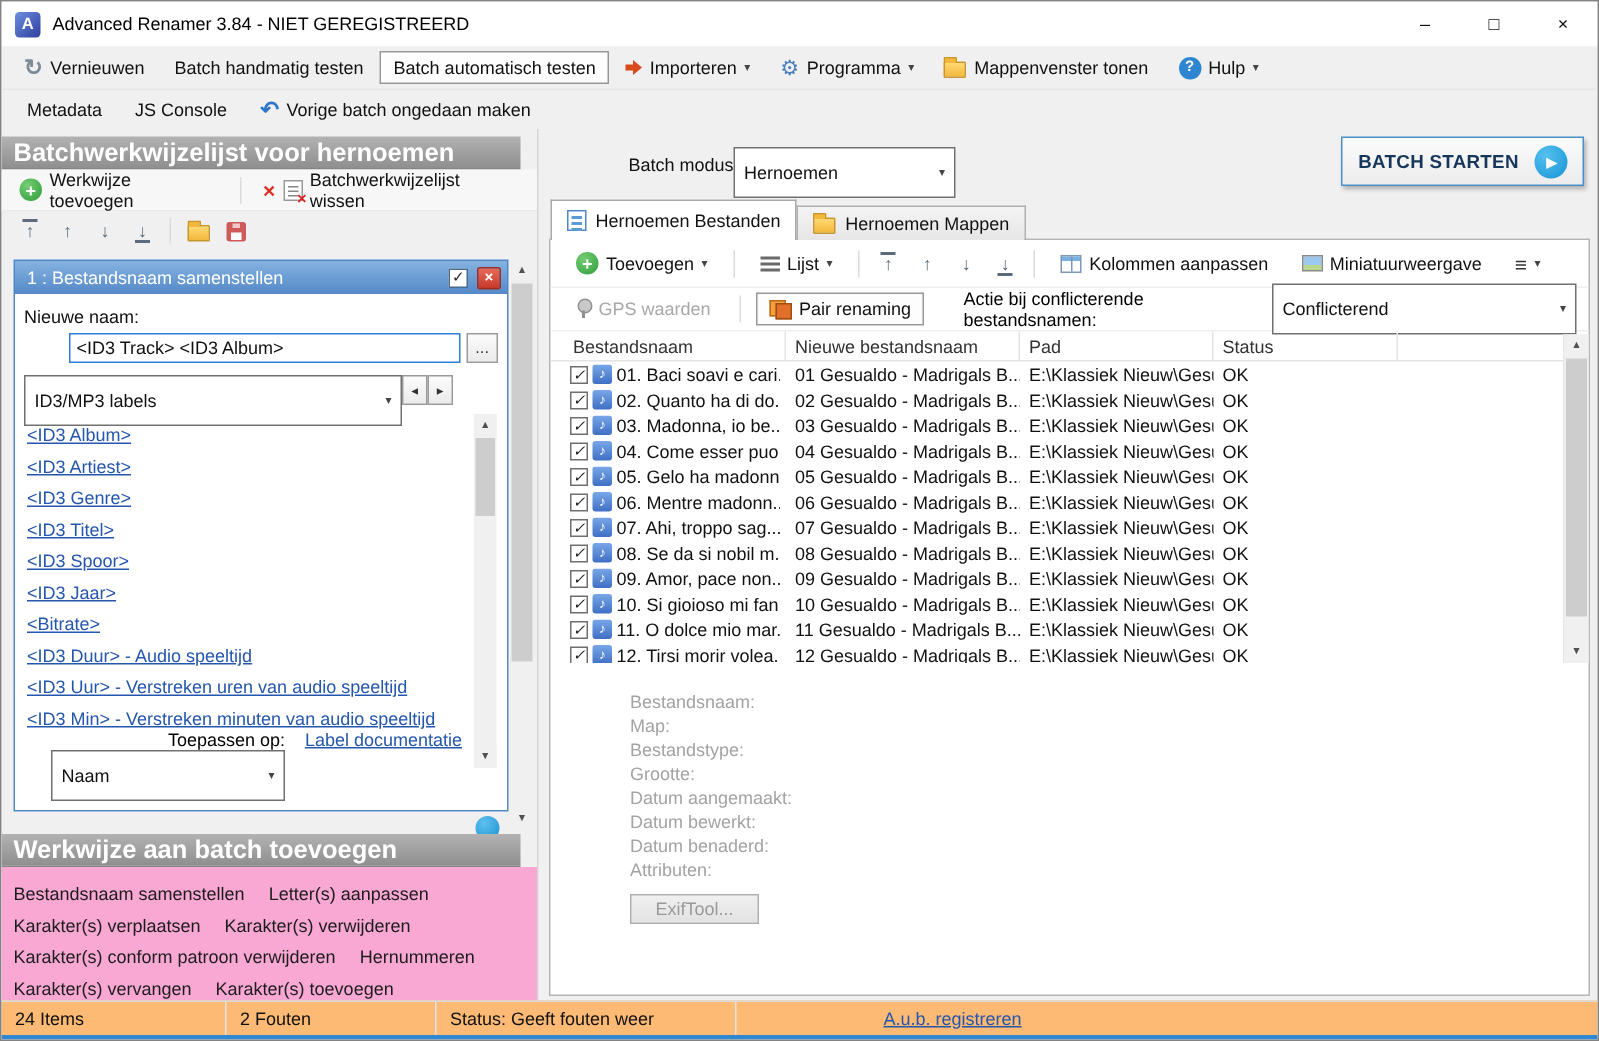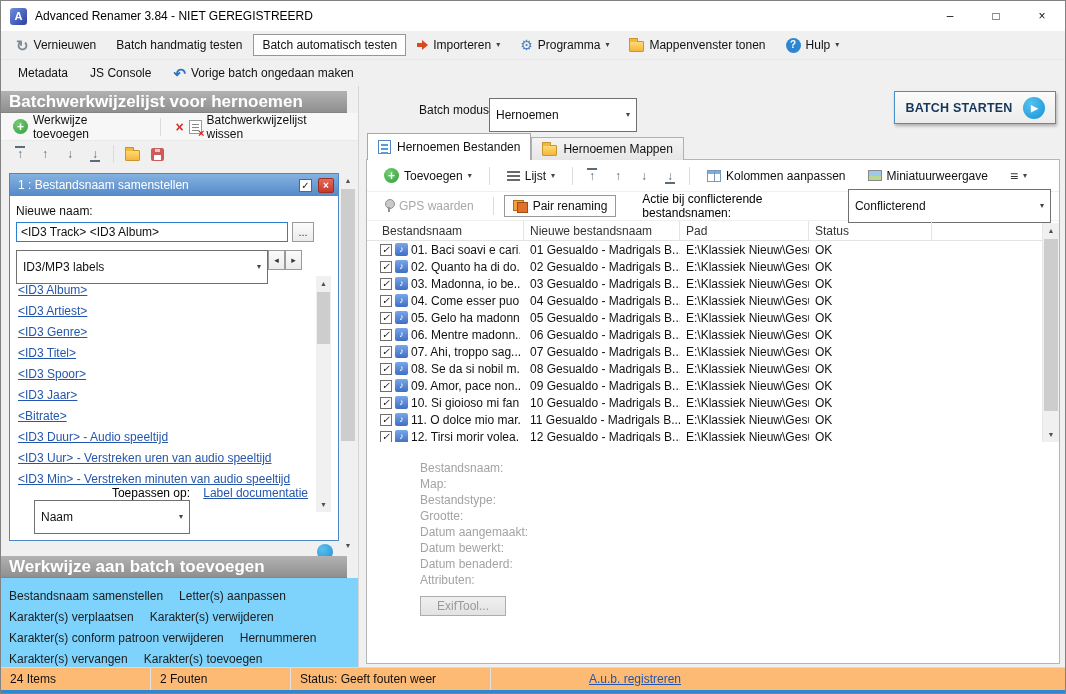--- a/index.html
+++ b/index.html
@@ -108,21 +108,21 @@
   .method-hdr { height:22px; background:linear-gradient(#85b2e0,#5489c8); display:flex;
                 align-items:center; padding:0 4px 0 8px; color:#fff; font-size:12px; gap:6px; }
   .method-hdr .title { flex:1; }
   .hdr-cb { width:13px; height:13px; background:#fff; border:1px solid #4a6a90; display:flex;
             align-items:center; justify-content:center; font-size:10px; color:#222; }
   .hdr-close { width:16px; height:15px; background:linear-gradient(#e86a5a,#c6392a); border:1px solid #993023;
                border-radius:2px; color:#fff; font-size:10px; font-weight:bold; display:flex;
                align-items:center; justify-content:center; }
   .m-body { position:relative; height:346px; padding:6px; font-size:12px; }
   .m-label { color:#111; margin:2px 0 4px; }
-  .nn-row { display:flex; gap:4px; }
+  .nn-row { display:flex; gap:4px;margin-left:30px; }
   .nn-input { width:272px; height:20px; border:1px solid #2a7fd4; padding:0 4px; font-size:12px; color:#111; }
   .more-btn { width:22px; height:20px; border:1px solid #9a9a9a; background:linear-gradient(#fbfbfb,#ebebeb);
               font-size:11px; display:flex; align-items:center; justify-content:center; color:#333; }
   .tagdd-row { display:flex; gap:0; margin-top:8px; }
   .tag-dd { width:252px; }
   .spin-btn { width:17px; height:20px; border:1px solid #9a9a9a; background:linear-gradient(#fbfbfb,#ebebeb);
               display:flex; align-items:center; justify-content:center; font-size:9px; color:#333; }
   .tags { position:absolute; top:84px; left:8px; right:28px; height:228px; overflow:hidden; }
   .tag-link { display:block; color:#2456ad; text-decoration:underline; line-height:21px; white-space:nowrap; }
   .doc-link { position:absolute; right:30px; bottom:42px; color:#2456ad; text-decoration:underline; }
@@ -134,21 +134,21 @@
   .vsb .sb-btn { position:absolute; left:0; right:0; height:15px; display:flex; align-items:center;
                  justify-content:center; font-size:7px; color:#505050; background:#f0f0f0; }
   .vsb .sb-up { top:0; } .vsb .sb-down { bottom:0; }
   .vsb .thumb { position:absolute; left:1px; right:1px; background:#cdcdcd; }
   .tags-sb { top:80px; right:7px; height:236px; width:15px; }
   .tags-sb .thumb { top:16px; height:52px; }
   .left-sb { top:87px; right:2px; height:380px; }
   .left-sb .thumb { top:16px; height:252px; }
   .peek-circle { position:absolute; left:316px; top:458px; width:16px; height:16px; border-radius:50%;
                  background:radial-gradient(circle at 35% 30%, #5cc0ee, #1e8fd2); z-index:1; }
-  .methods-list { position:absolute; top:492px; left:0; right:0; bottom:0; background:#7dd3fc;
+  .methods-list { position:absolute; top:492px; left:0; right:0; bottom:0; background:#f9a8d4;
                   padding:7px 8px; overflow:hidden; }
   .m-row { display:flex; gap:16px; height:21px; align-items:center; }
   .m-link { font-size:12px; color:#1c1c1c; white-space:nowrap; }
 
   
   .right { position:absolute; top:85px; left:359px; right:0; bottom:26px; background:#f0f0f0; }
   .batch-label { position:absolute; left:17px; top:17px; font-size:12px; color:#111;margin-left:42px; }
   .batch-dd { position:absolute; left:129px; top:12px; width:148px; height:22px; }
   .start-btn { position:absolute; right:9px; top:5px; width:162px; height:33px; display:flex;
                align-items:center; justify-content:center; gap:10px;

